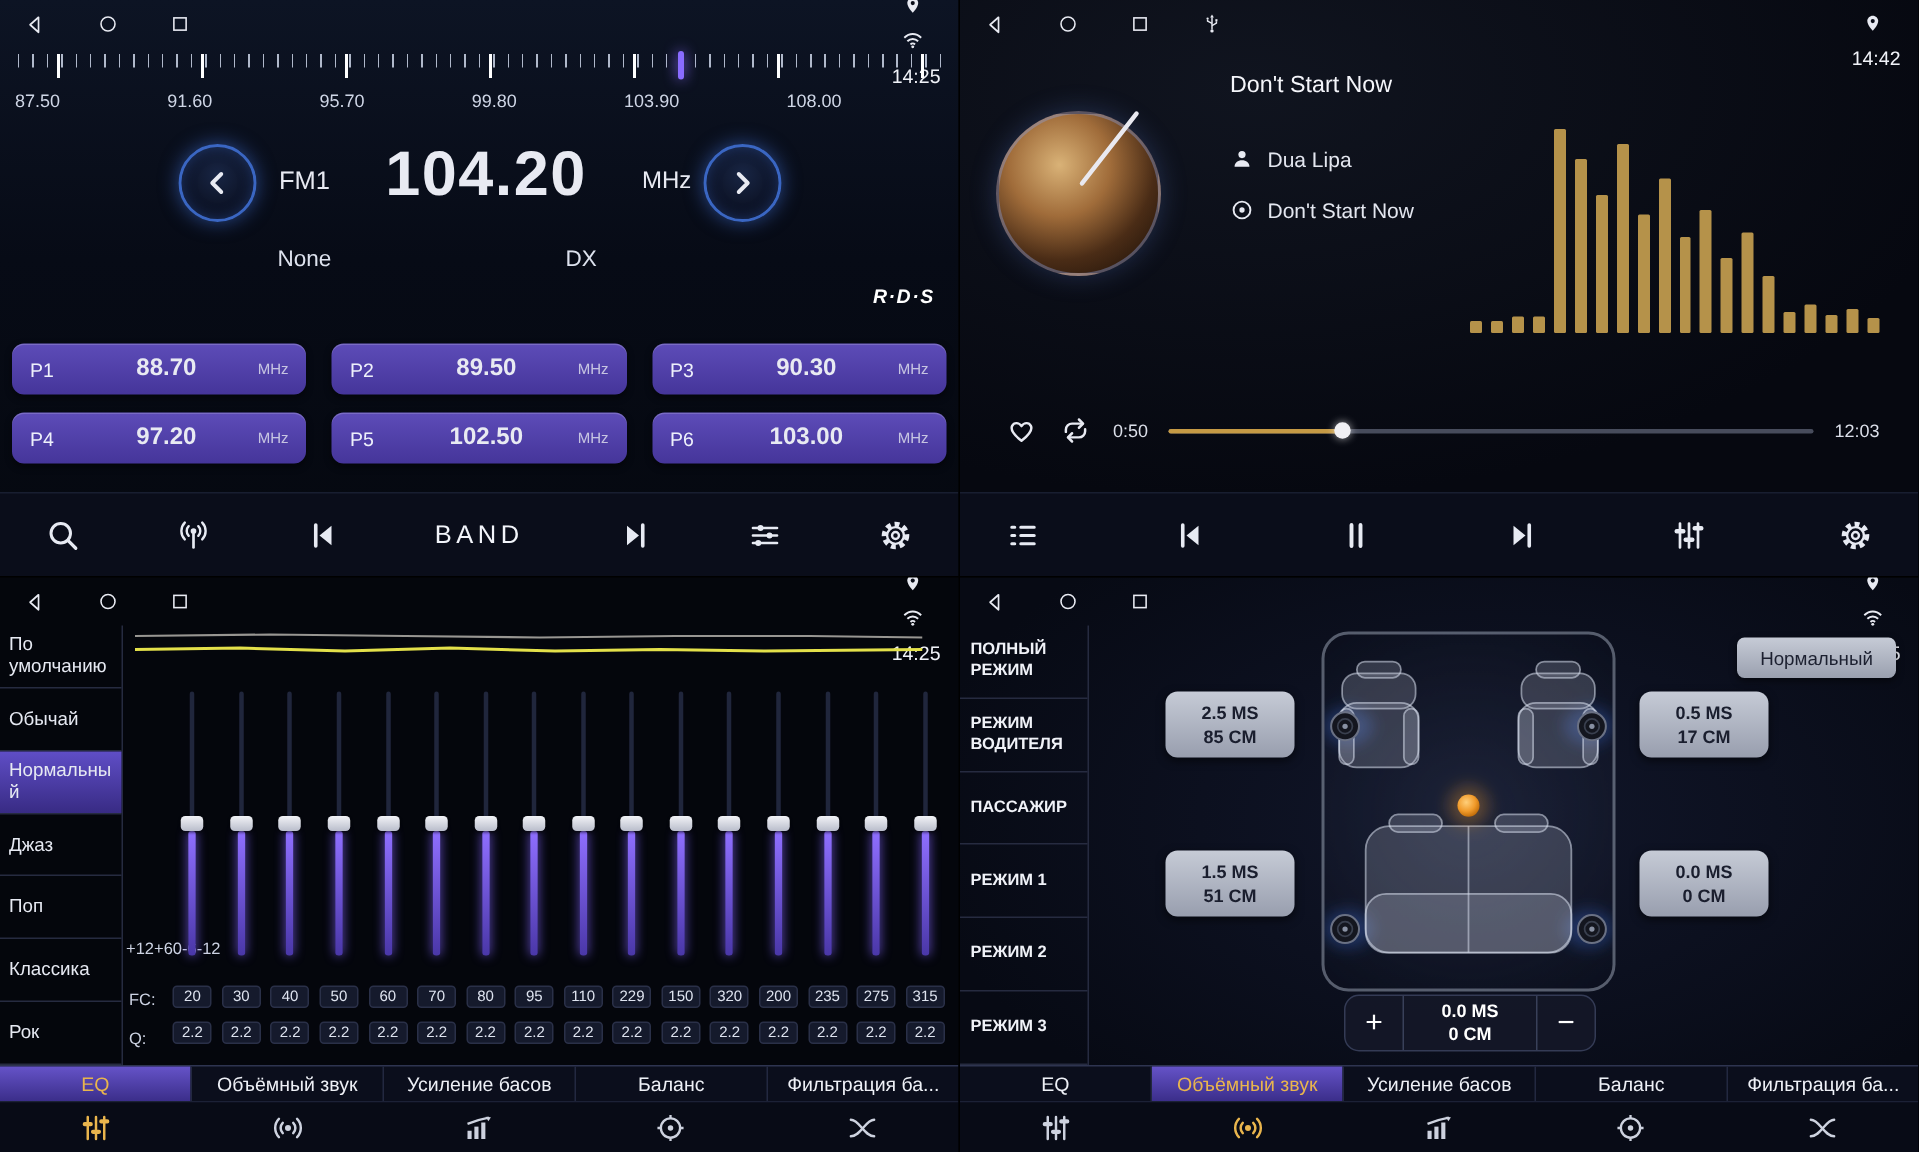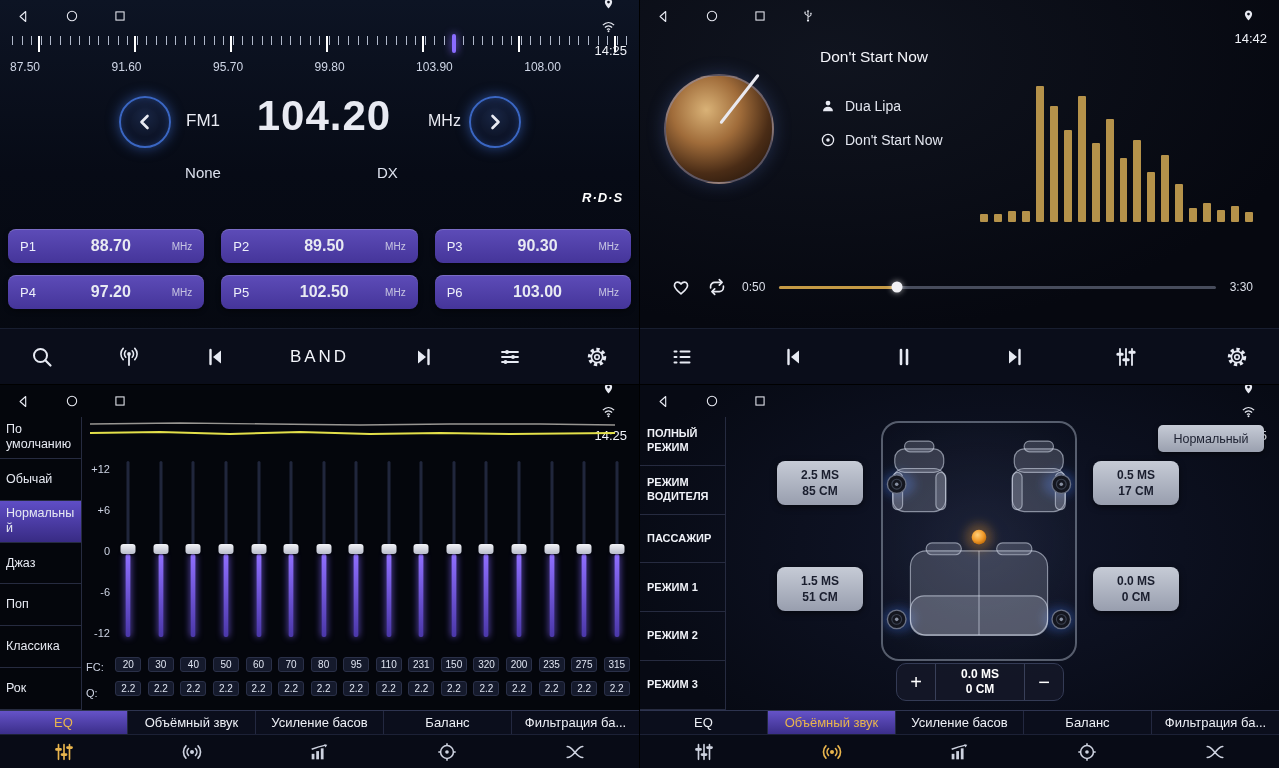--- a/index.html
+++ b/index.html
@@ -72,21 +72,21 @@
     background:#f0f0f4; box-shadow:0 0 6px rgba(255,255,255,.65); }
 
   
   .sidebar { position:absolute; left:0; top:32px; bottom:58px; width:82px; border-right:1px solid #262b40;
     display:flex; flex-direction:column; }
   .side-item { flex:1; display:flex; align-items:center; padding:4px 6px; font-size:12.5px; line-height:1.2;
     color:#e6e9f2; border-bottom:1px solid #262b40; overflow-wrap:anywhere; }
   .side-item.selected { background:linear-gradient(180deg,#5f4ec6,#382b84); }
   .eq-main { position:absolute; left:82px; right:0; top:32px; bottom:58px; }
   .eq-curve { position:absolute; left:8px; right:8px; top:2px; height:22px; }
-  .eq-axis { position:absolute; left:2px; top:46px; width:26px; height:176px; display:flex; flex-direction:column;
+  .eq-axis { position:absolute; left:2px; top:46px; width:26px; height:176px; display:flex; 
     justify-content:space-between; align-items:flex-end; font-size:11px; color:#cdd3e3; }
   .eq-bands { position:absolute; left:30px; right:6px; top:36px; display:flex; }
   .band { flex:1; display:flex; flex-direction:column; align-items:center; }
   .slider { position:relative; width:16px; height:192px; }
   .track { position:absolute; left:50%; transform:translateX(-50%); top:8px; height:176px; width:3px; background:#20263c; border-radius:2px; }
   .sfill { position:absolute; left:50%; transform:translateX(-50%); width:5px; bottom:8px; border-radius:2px;
     background:linear-gradient(180deg,#8f6fff,#4a37a8); box-shadow:0 0 7px rgba(130,100,255,.8); }
   .handle { position:absolute; left:50%; transform:translateX(-50%); width:15px; height:10px; border-radius:3px;
     background:linear-gradient(180deg,#f2f3f7,#b9bdcb); box-shadow:0 1px 2px rgba(0,0,0,.6); }
   .valbox { margin-top:12px; min-width:26px; padding:1px 3px; font-size:10px; text-align:center;
@@ -388,21 +388,21 @@
               <path d="M19 11 V12.5 A4.5 4.5 0 0 1 14.5 17 H7"></path>
               <path d="M9.5 14 L6.5 17 L9.5 20"></path>
             </g>
           </svg>
         </span>
       <span class="ctime">0:50</span>
       <div class="progress">
         <div class="progress-fill" id="progress-fill" style="width: 27%;"></div>
         <div class="progress-thumb" id="progress-thumb" style="left: 27%;"></div>
       </div>
-      <span class="ctime">3:30</span>
+      <span class="ctime">12:03</span>
     </div>
     <div class="bottom-toolbar">
       <span class="icon i24 tb">
           <svg viewBox="0 0 24 24">
             <g fill="none" stroke="currentColor" stroke-width="2" stroke-linecap="round">
               <path d="M4.5 6.5 h2 M4.5 12 h2 M4.5 17.5 h2"></path>
               <path d="M10.5 6.5 h9 M10.5 12 h9 M10.5 17.5 h9"></path>
             </g>
           </svg>
         </span>
@@ -585,21 +585,21 @@
             </div>
             <div class="valbox">110</div>
             <div class="valbox qbox">2.2</div>
           </div>
           <div class="band">
             <div class="slider">
               <div class="track"></div>
               <div class="sfill" style="top: 101px;"></div>
               <div class="handle" style="top: 91px;"></div>
             </div>
-            <div class="valbox">231</div>
+            <div class="valbox">229</div>
             <div class="valbox qbox">2.2</div>
           </div>
           <div class="band">
             <div class="slider">
               <div class="track"></div>
               <div class="sfill" style="top: 101px;"></div>
               <div class="handle" style="top: 91px;"></div>
             </div>
             <div class="valbox">150</div>
             <div class="valbox qbox">2.2</div>

